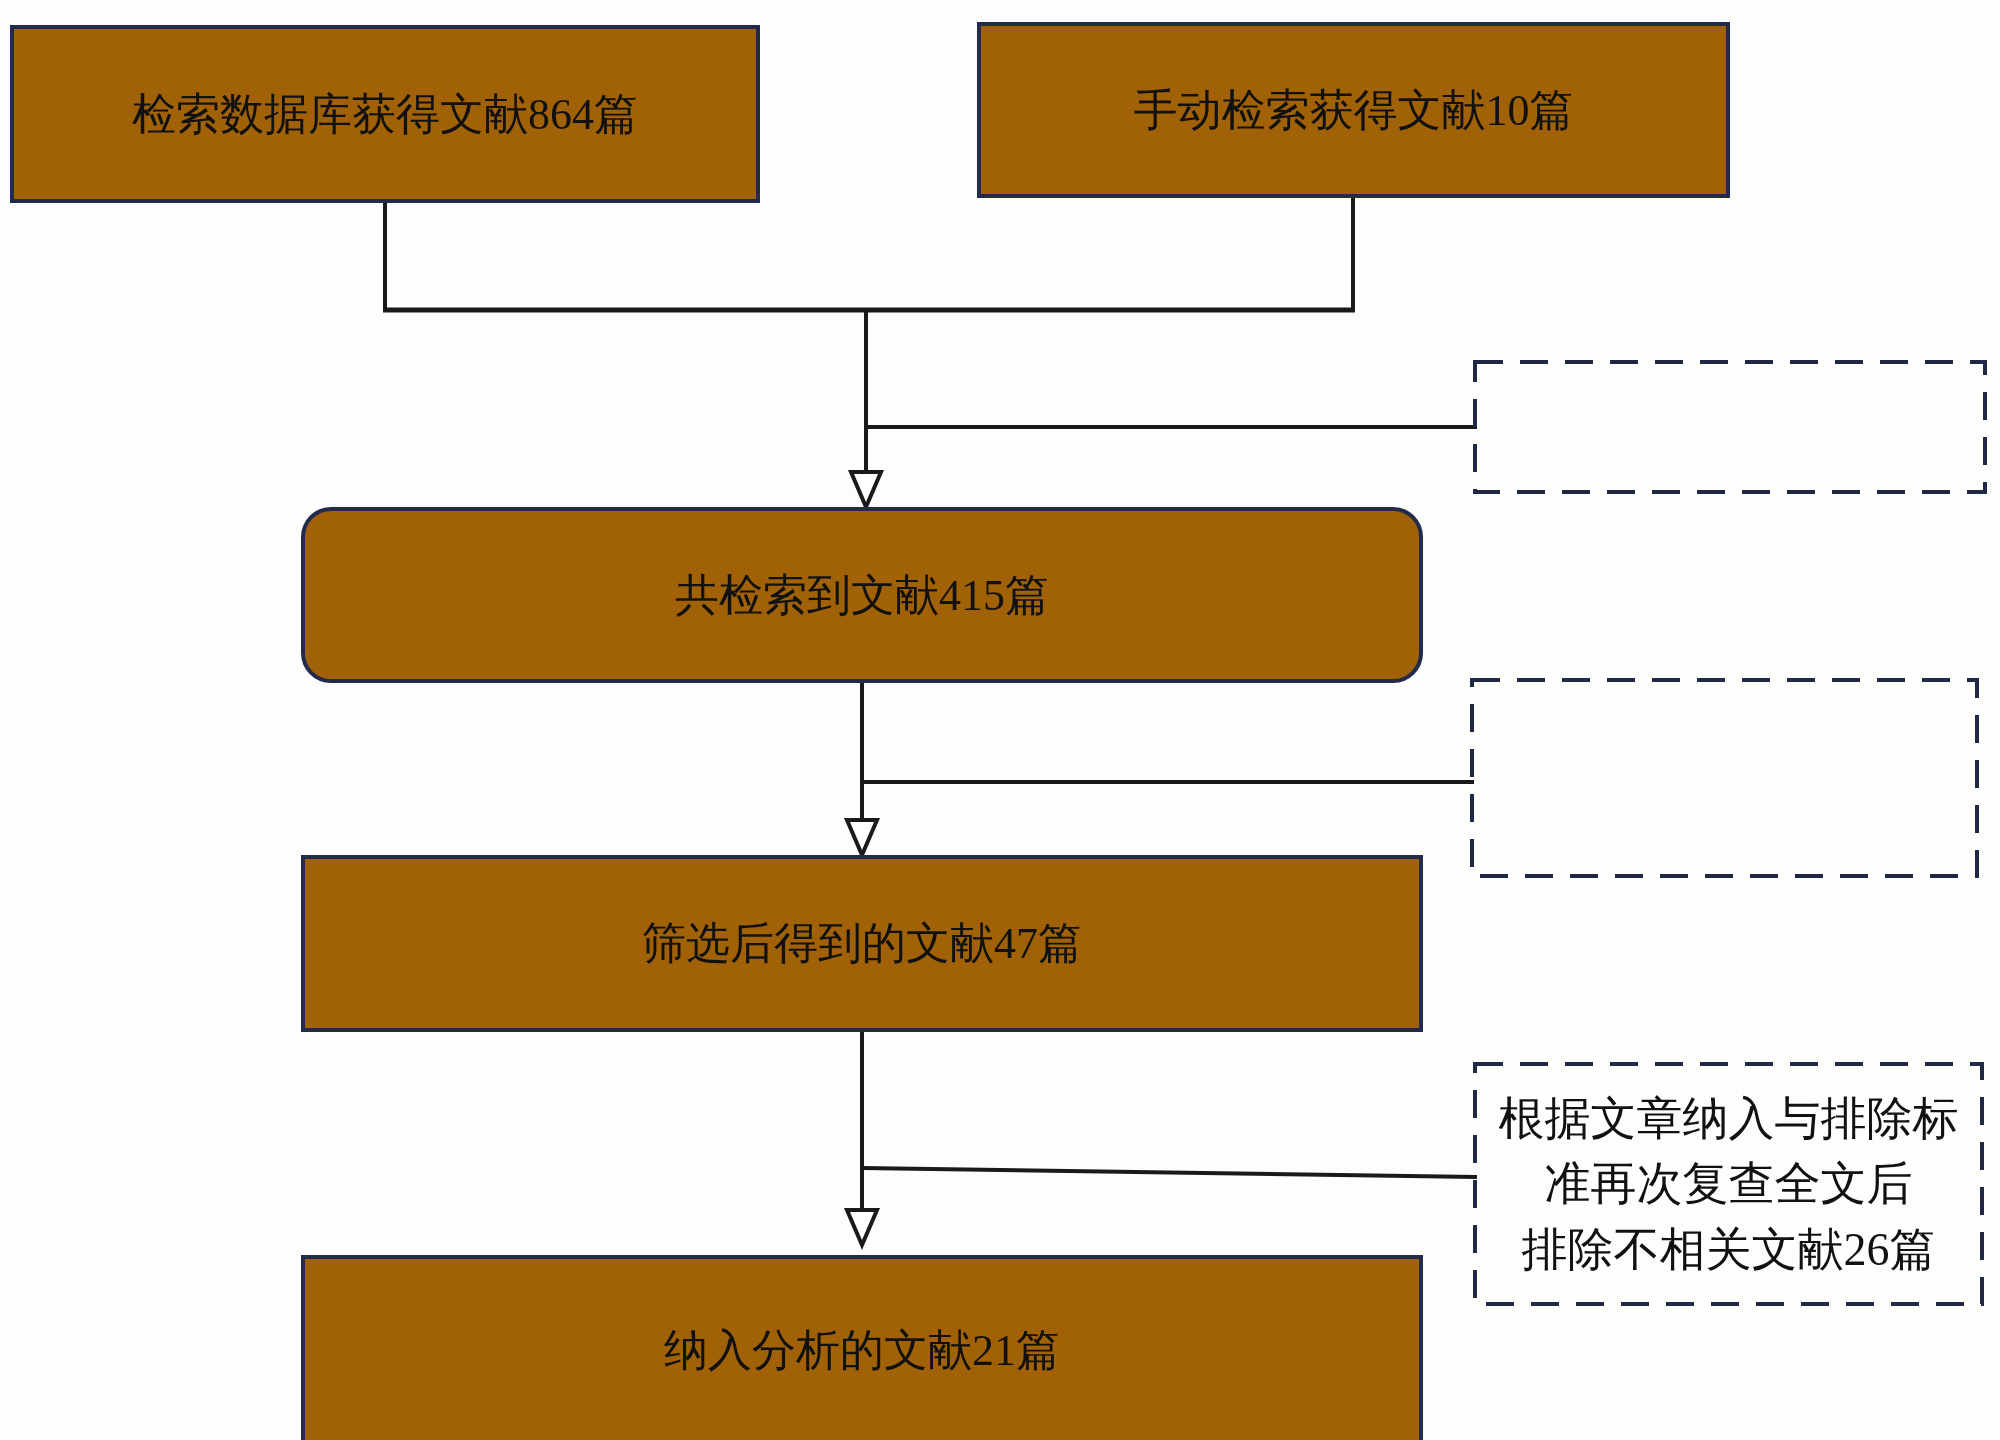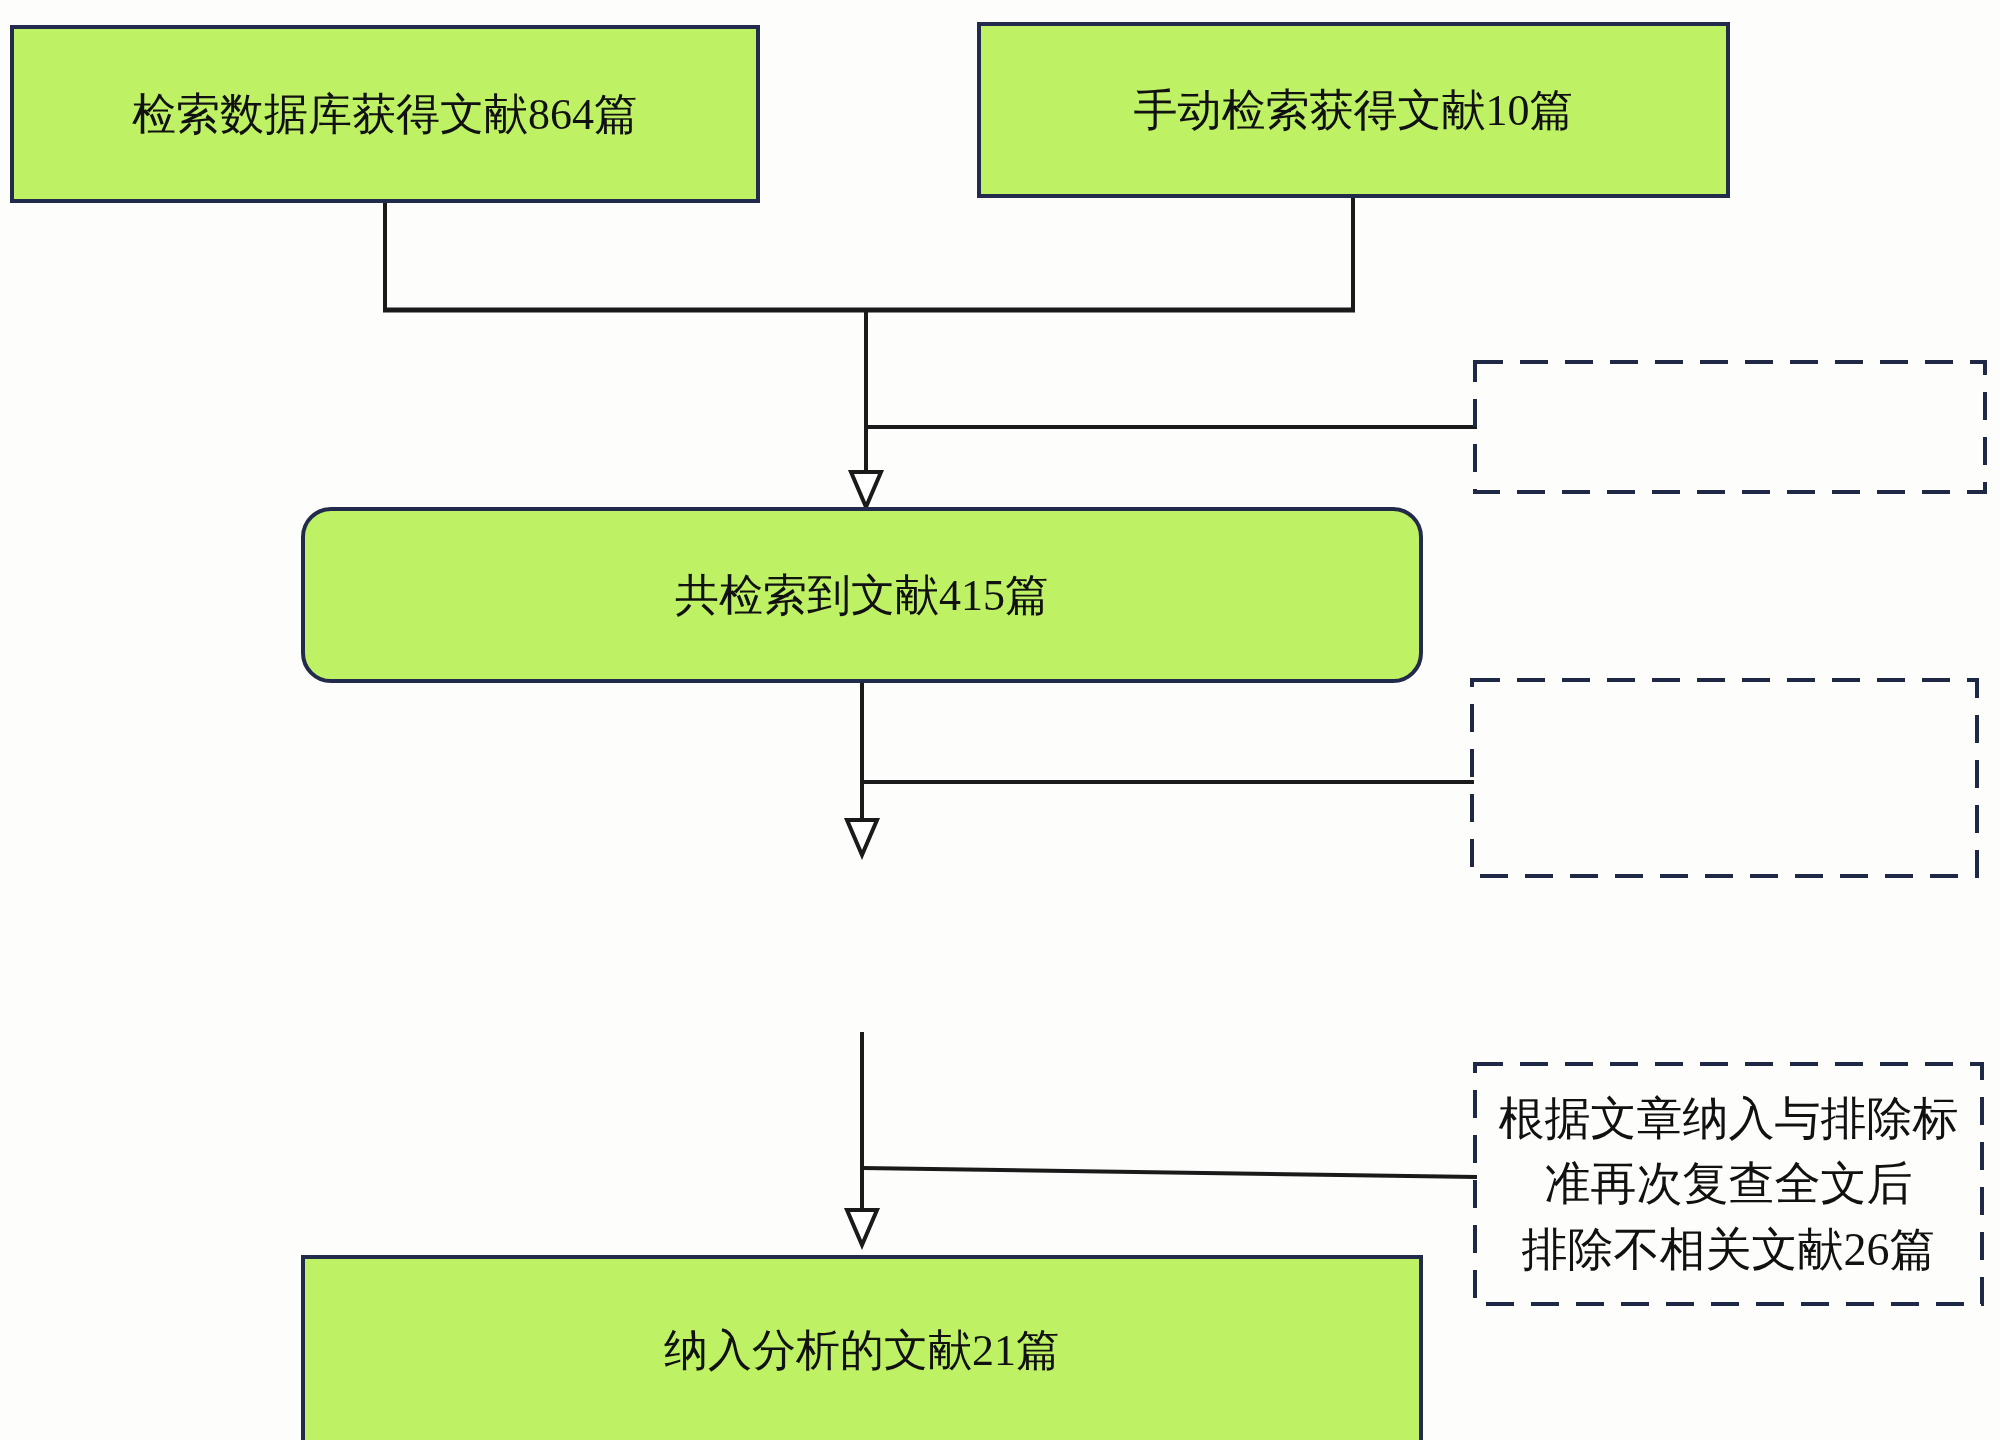--- a/index.html
+++ b/index.html
@@ -12,21 +12,21 @@
   html,body{margin:0;padding:0;}
   body{background:var(--background);font-family:"Liberation Serif","DejaVu Serif",serif;}
   .stage{position:relative;width:2000px;height:1440px;background:var(--background);overflow:hidden;}
   .wires{position:absolute;left:0;top:0;width:2000px;height:1440px;}
   .line{stroke:var(--connector);stroke-width:4;fill:none;}
   .line.thick{stroke-width:5;}
   .arrow{fill:#ffffff;stroke:var(--connector);stroke-width:4;stroke-linejoin:miter;}
   .dashed-rect{fill:none;stroke:var(--dashed-border);stroke-width:4;stroke-dasharray:28 17;}
   .node{position:absolute;display:flex;align-items:center;justify-content:center;
         text-align:center;color:var(--text);box-sizing:border-box;}
-  .solid-box{border:4px solid var(--box-border);background:#bef264;font-size:44px;}
+  .solid-box{border:4px solid var(--box-border);background:#a16207;font-size:44px;}
   .dashed-label{font-size:46px;line-height:1.42;white-space:pre-line;}
   .label{white-space:pre-line;}
 </style>
 </head>
 <body>
 
 <div class="stage">
 
   <svg class="wires" viewBox="0 0 2000 1440">
 
@@ -59,20 +59,23 @@
   </div>
 
   <div class="node solid-box" style="left:977px;top:22px;width:753px;height:176px;">
     <span class="label">手动检索获得文献10篇</span>
   </div>
 
   <div class="node solid-box" style="left:301px;top:507px;width:1122px;height:176px;border-radius:30px;">
     <span class="label">共检索到文献415篇</span>
   </div>
 
+  <div class="node solid-box" style="left:301px;top:855px;width:1122px;height:177px;">
+    <span class="label">筛选后得到的文献47篇</span>
+  </div>
 
   <div class="node solid-box" style="left:301px;top:1255px;width:1122px;height:190px;">
     <span class="label">纳入分析的文献21篇</span>
   </div>
 
 
 
   <div class="node dashed-label" style="left:1475px;top:1064px;width:507px;height:240px;">
     <span class="label">根据文章纳入与排除标
 准再次复查全文后

